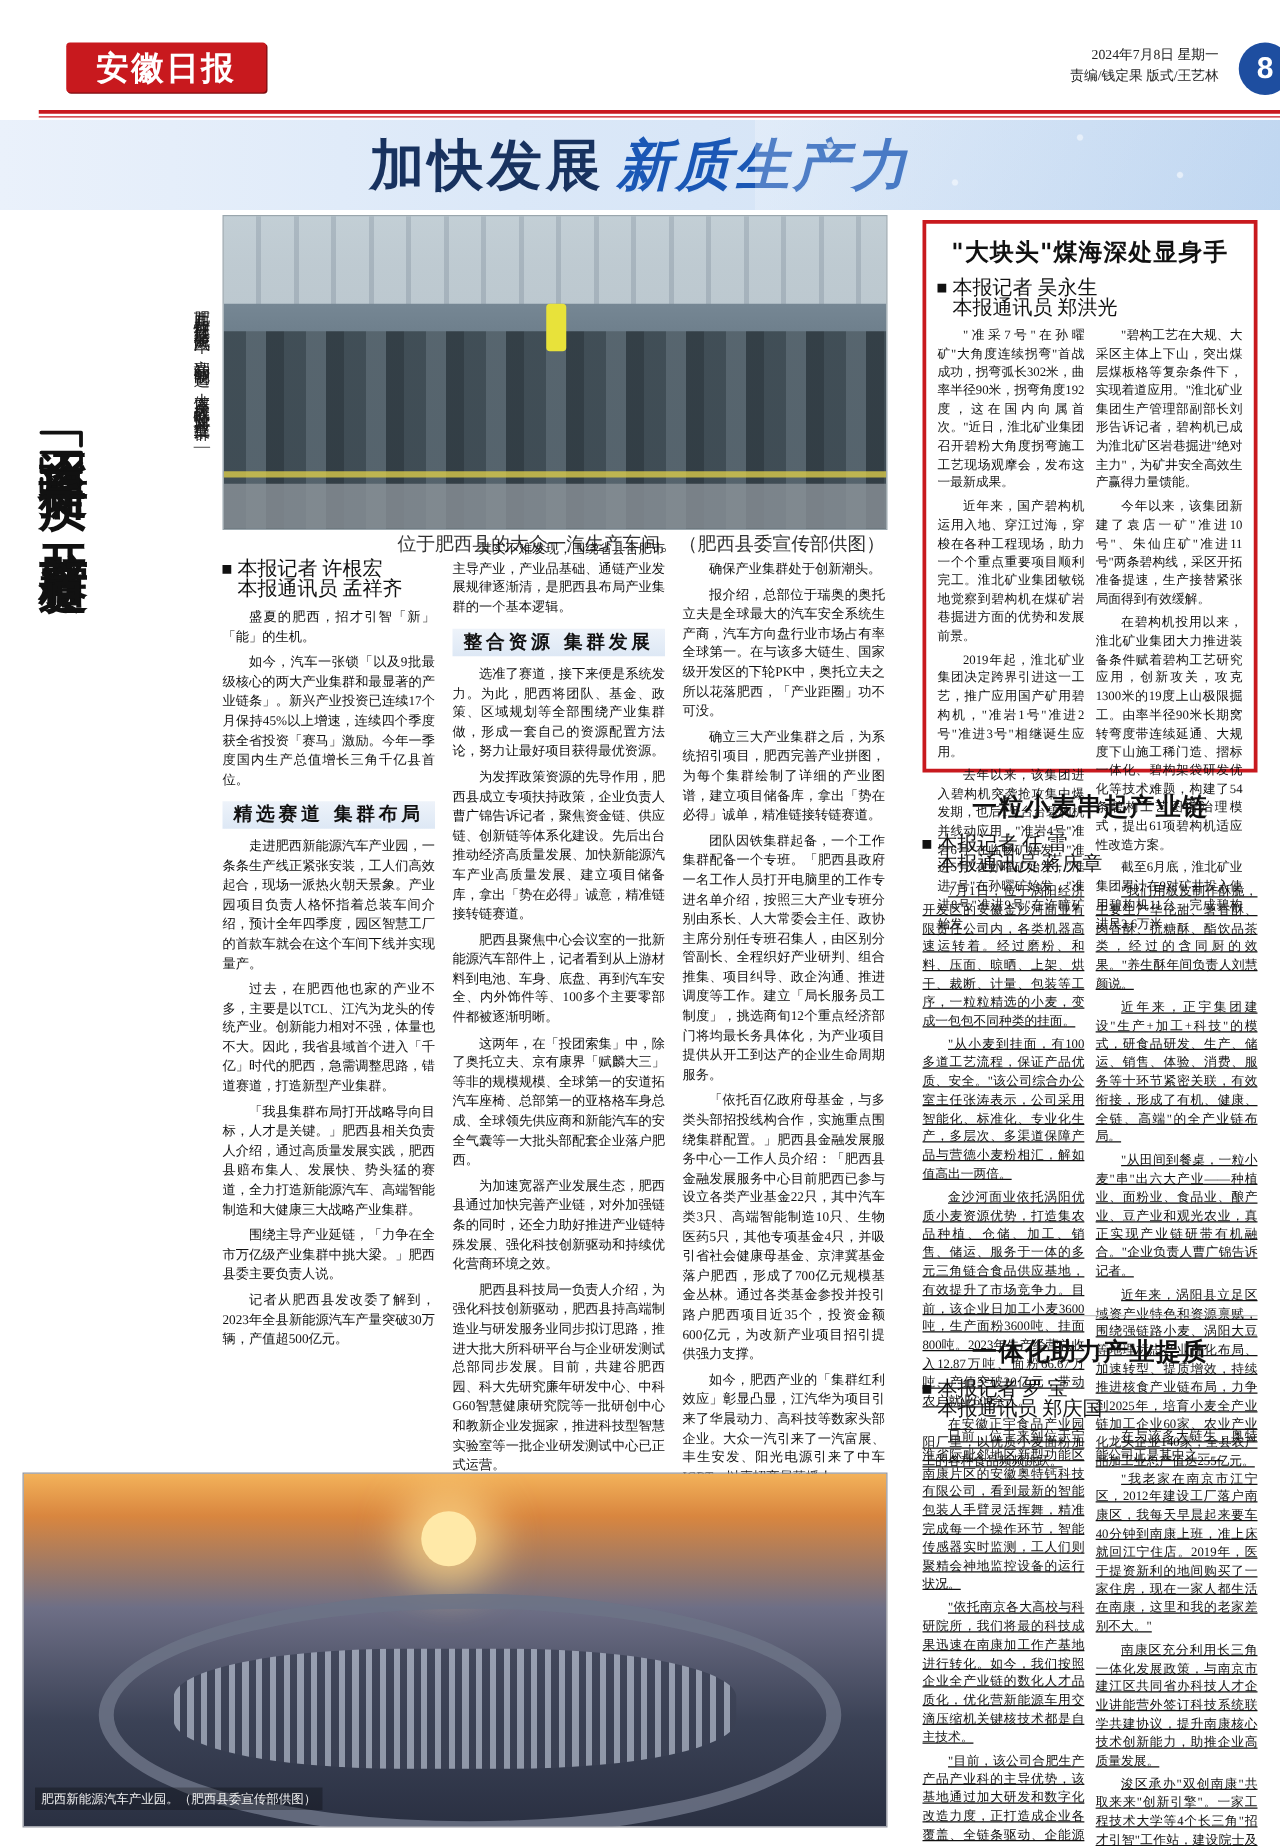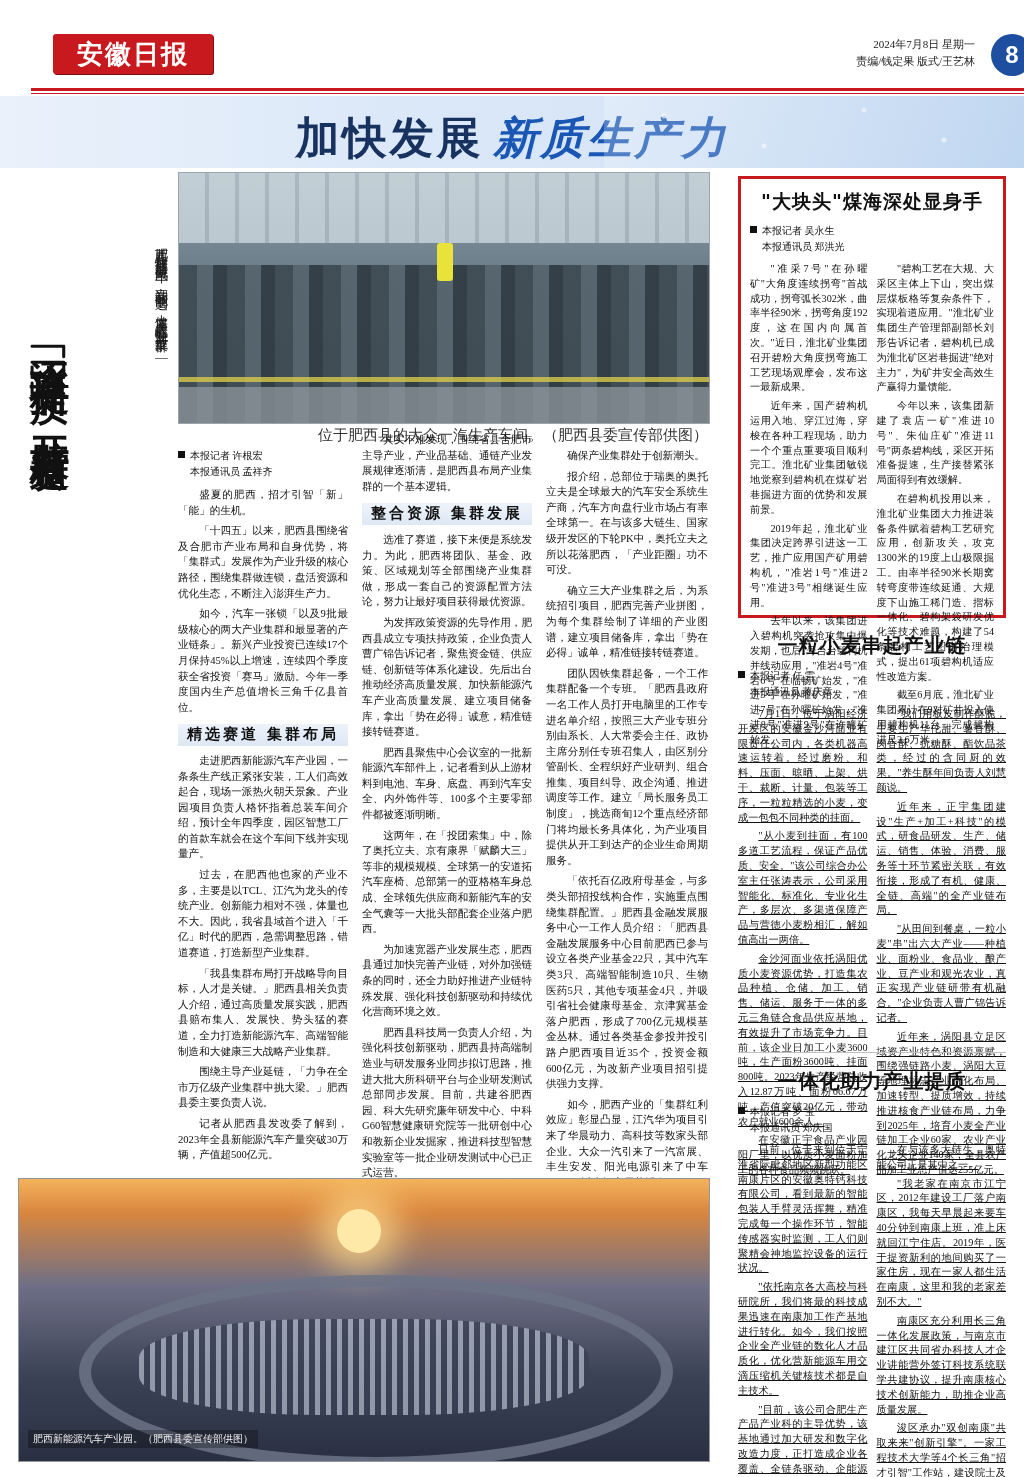--- a/index.html
+++ b/index.html
@@ -51,21 +51,21 @@
     content:"";position:absolute;right:0;top:0;width:420px;height:72px;
     background:
       radial-gradient(circle at 60px 20px, rgba(255,255,255,.65) 0 2px, transparent 3px),
       radial-gradient(circle at 160px 50px, rgba(255,255,255,.5) 0 2px, transparent 3px),
       radial-gradient(circle at 260px 14px, rgba(255,255,255,.5) 0 2px, transparent 3px),
       radial-gradient(circle at 340px 44px, rgba(255,255,255,.55) 0 2px, transparent 3px),
       linear-gradient(115deg, rgba(255,255,255,.25) 0%, rgba(120,170,225,.18) 100%);
   }
   .banner-title{
     position:absolute;left:0;top:0;width:1024px;height:72px;
-    display:flex;align-items:flex-end;justify-content:center;gap:10px;
+    display:flex;align-items:center;justify-content:center;gap:10px;
     font-size:44px;font-weight:bold;letter-spacing:3px;
     font-family:"DejaVu Serif", serif;
   }
   .bt-a{color:#18325f;}
   .bt-b{color:#1a57b5;font-style:italic;text-shadow:1px 1px 0 #cfe2f7;}
 
   
   .left-rail{position:absolute;left:18px;top:228px;width:162px;height:940px;}
   .vert-sub{
     position:absolute;right:8px;top:10px;
@@ -123,21 +123,21 @@
   }
 
   
   .col{position:absolute;font-size:10.6px;line-height:15.6px;color:#111;text-align:justify;}
   .col p{margin:0 0 5px 0;text-indent:2em;}
   .sec-head{
     font-size:15px;font-weight:bold;text-align:center;margin:9px 0 7px 0;
     letter-spacing:3px;color:#111;font-family:"DejaVu Serif",serif;
     background:linear-gradient(180deg,#eef3fa,#dde8f5);padding:3px 0;
   }
-  .byline{font-size:10px;line-height:16px;margin:0 0 7px 0;}
+  .byline{font-size:16px;line-height:16px;margin:0 0 7px 0;}
   .byline .sq{display:inline-block;width:7px;height:7px;background:#111;margin-right:5px;vertical-align:1px;}
   .byline div{text-indent:0;}
 
   #col-a{left:178px;top:448px;width:170px;height:720px;}
   #col-b{left:362px;top:432px;width:170px;height:720px;}
   #col-c{left:546px;top:448px;width:162px;height:720px;}
 
   
   .boxed{
     position:absolute;left:738px;top:176px;width:268px;height:442px;
@@ -200,21 +200,20 @@
     <div class="worker"></div>
   </div>
   <div class="cap-top">位于肥西县的大众一汽生产车间。（肥西县委宣传部供图）</div>
 
   <div class="col" id="col-a">
     <div class="byline">
       <div><span class="sq"></span><span>本报记者 许根宏</span></div>
       <div><span class="sq" style="visibility:hidden"></span><span>本报通讯员 孟祥齐</span></div>
     </div>
     <p>盛夏的肥西，招才引智「新」「能」的生机。</p>
-    <p>「十四五」以来，肥西县围绕省及合肥市产业布局和自身优势，将「集群式」发展作为产业升级的核心路径，围绕集群做连锁，盘活资源和优化生态，不断注入澎湃生产力。</p>
     <p>如今，汽车一张锁「以及9批最级核心的两大产业集群和最显著的产业链条」。新兴产业投资已连续17个月保持45%以上增速，连续四个季度获全省投资「赛马」激励。今年一季度国内生产总值增长三角千亿县首位。</p>
     <div class="sec-head">精选赛道 集群布局</div>
     <p>走进肥西新能源汽车产业园，一条条生产线正紧张安装，工人们高效起合，现场一派热火朝天景象。产业园项目负责人格怀指着总装车间介绍，预计全年四季度，园区智慧工厂的首款车就会在这个车间下线并实现量产。</p>
     <p>过去，在肥西他也家的产业不多，主要是以TCL、江汽为龙头的传统产业。创新能力相对不强，体量也不大。因此，我省县域首个进入「千亿」时代的肥西，急需调整思路，错道赛道，打造新型产业集群。</p>
     <p>「我县集群布局打开战略导向目标，人才是关键。」肥西县相关负责人介绍，通过高质量发展实践，肥西县赔布集人、发展快、势头猛的赛道，全力打造新能源汽车、高端智能制造和大健康三大战略产业集群。</p>
     <p>围绕主导产业延链，「力争在全市万亿级产业集群中挑大梁。」肥西县委主要负责人说。</p>
     <p>记者从肥西县发改委了解到，2023年全县新能源汽车产量突破30万辆，产值超500亿元。</p>
   </div>
 
   <div class="col" id="col-b">

